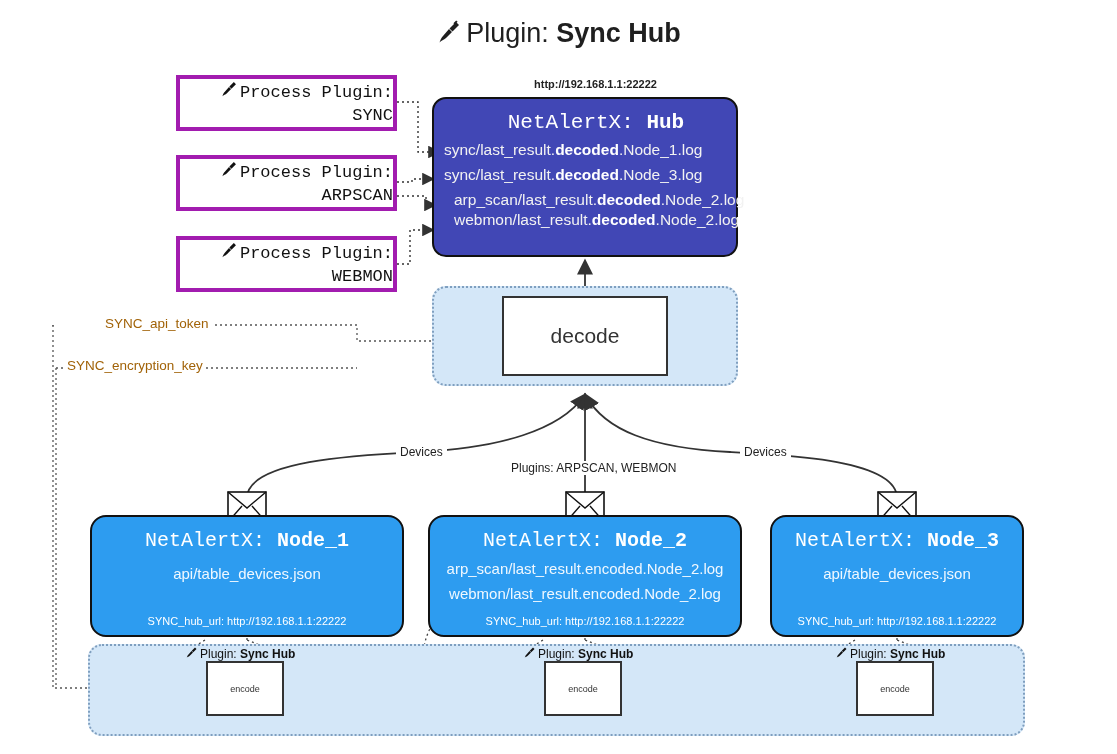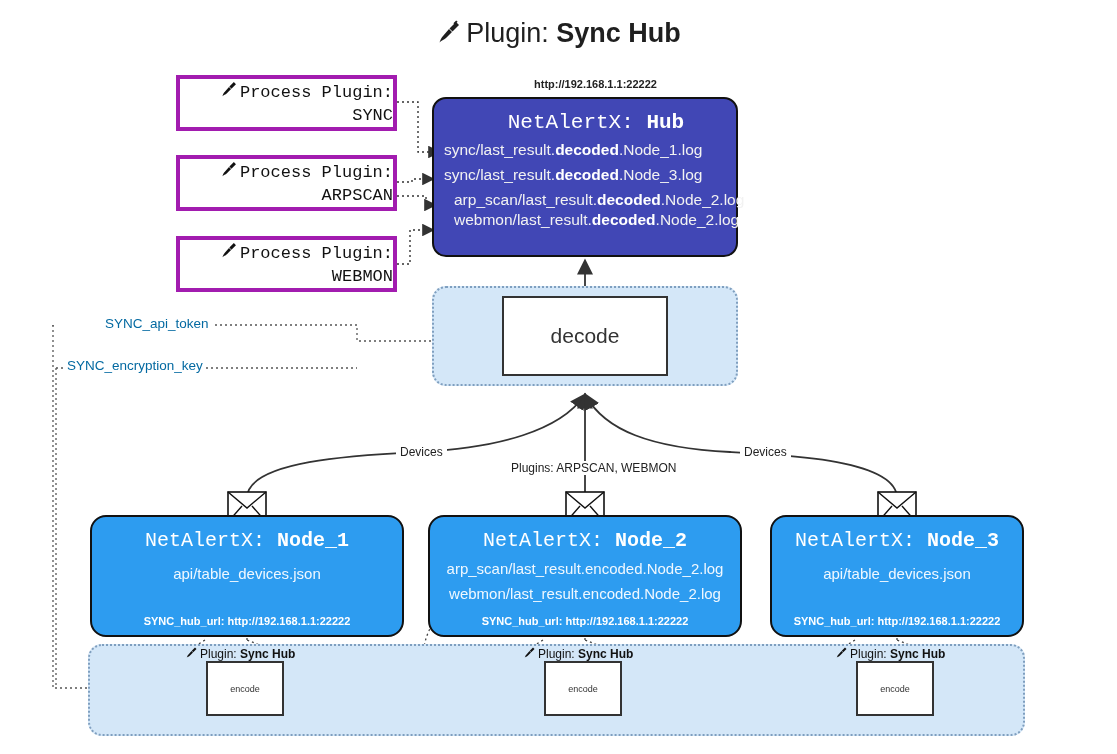--- a/index.html
+++ b/index.html
@@ -44,25 +44,25 @@
   .codebox.small{font-size:9px;}
 
   .node{position:absolute;background:#2d9cf0;border:2px solid #111;border-radius:16px;
         box-sizing:border-box;color:#fff;text-align:center;}
   .node .nname{font-family:"Liberation Mono","DejaVu Sans Mono",monospace;
         font-size:20px;margin-top:12px;}
   .node .nname b{font-weight:bold;}
   .node .nline{font-size:15px;color:#f0f8ff;margin-top:13px;white-space:nowrap;}
   .node .nline.tight{margin-top:8px;}
   .node .nurl{position:absolute;left:0;right:0;bottom:8px;font-size:11px;
-        font-weight:bold;color:#ffffff;white-space:nowrap;}
+        font-weight:normal;color:#ffffff;white-space:nowrap;}
 
   .edgelabel{position:absolute;font-size:12px;color:#222;background:#fff;
              padding:0 4px;white-space:nowrap;}
-  .dotlabel{position:absolute;font-size:13.5px;color:#0369a1;background:#fff;
+  .dotlabel{position:absolute;font-size:13.5px;color:#a16207;background:#fff;
             padding:0 3px;white-space:nowrap;}
   .plabel{position:absolute;font-size:12px;color:#111;white-space:nowrap;
           display:flex;align-items:center;}
   .plabel b{font-weight:bold;}
   .env{position:absolute;}
 </style>
 </head>
 <body>
 
 <div class="canvas">

